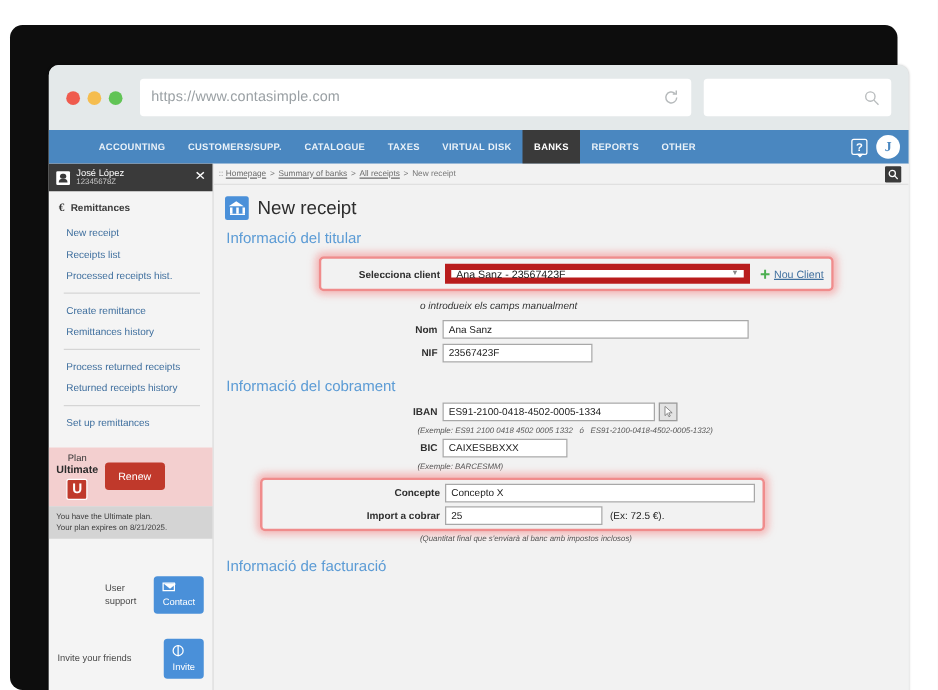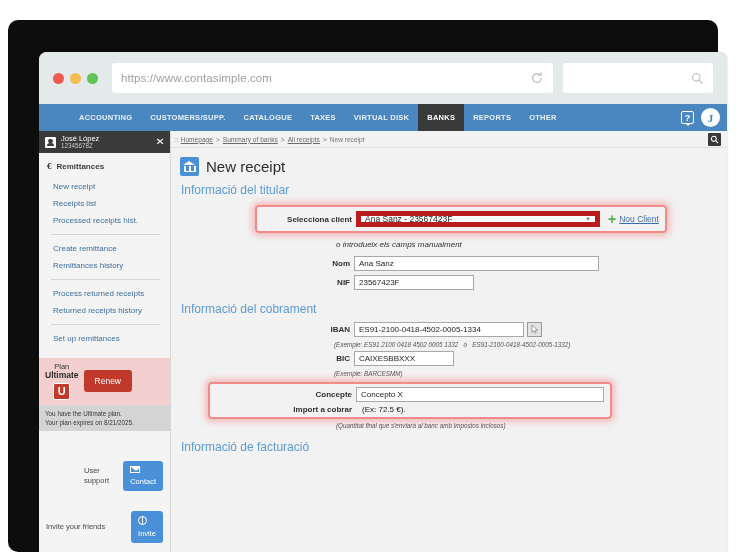--- a/index.html
+++ b/index.html
@@ -584,20 +584,21 @@
             </div>
             <div class="hint">(Exemple: BARCESMM)</div>
 
             <div class="hl b2">
               <div class="row">
                 <div class="lbl">Concepte</div>
                 <div class="fld" style="width:248px">Concepto X</div>
               </div>
               <div class="row">
                 <div class="lbl">Import a cobrar</div>
+                <div class="fld" style="width:126px">25</div>
                 <div class="after-note">(Ex: 72.5 €).</div>
               </div>
             </div>
             <div class="hint" style="margin-left:156px">(Quantitat final que s'enviarà al banc amb impostos inclosos)</div>
 
             <div class="sec-head" style="margin-top:11px">Informació de facturació</div>
           </div>
         </div>
 
       </div>

